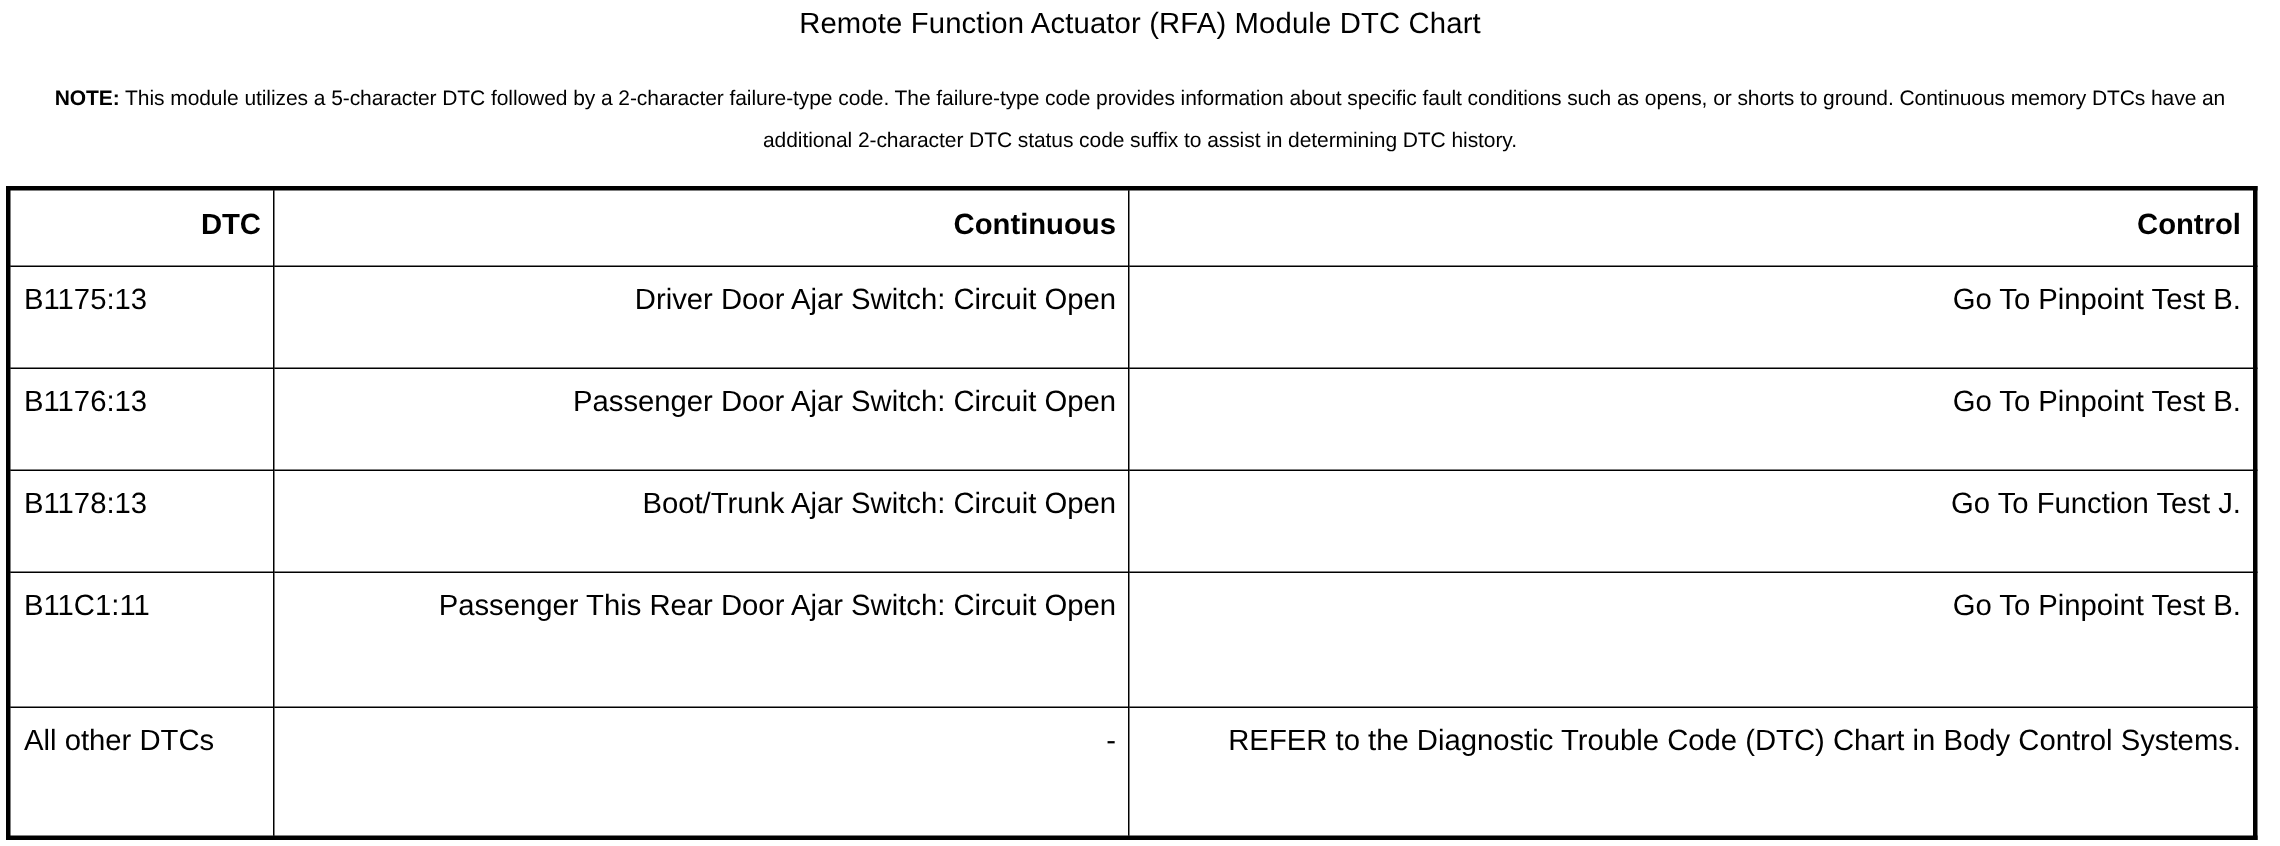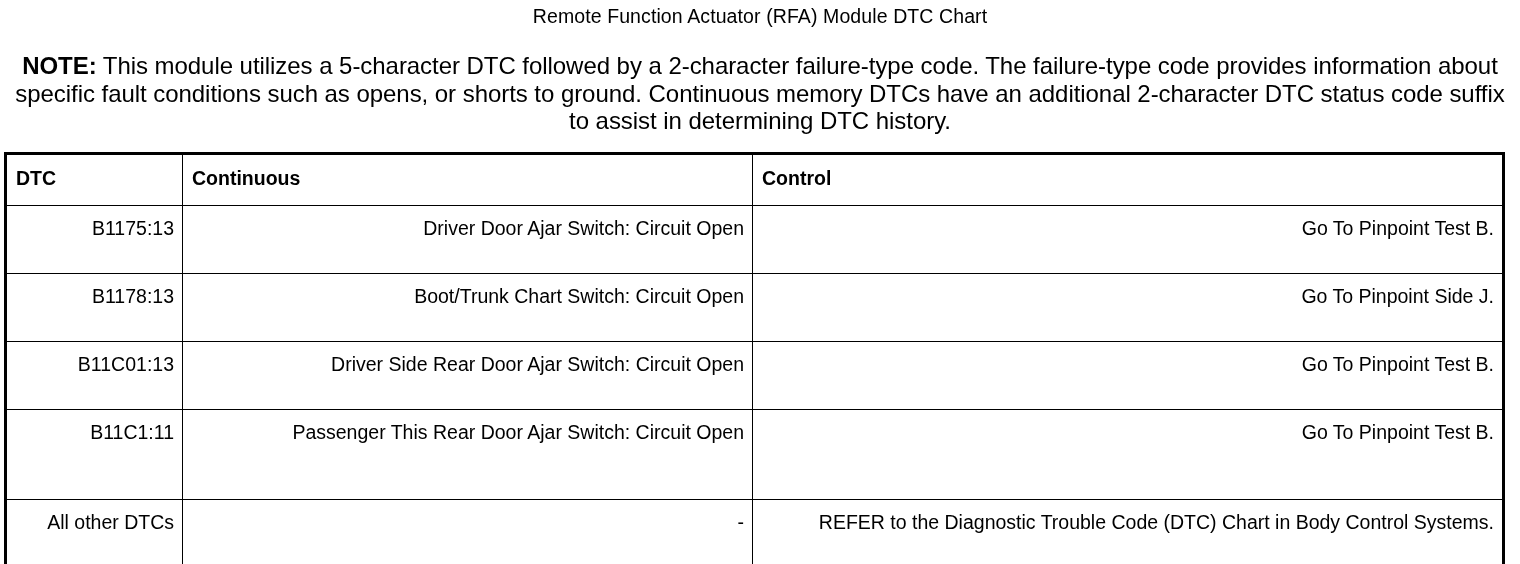--- a/index.html
+++ b/index.html
@@ -23,21 +23,21 @@
   .doc-title {
     text-align: center;
     font-size: 19.5px;
     line-height: 27px;
     padding-top: 3px;
     font-weight: normal;
     letter-spacing: 0.1px;
   }
   .note-block {
     text-align: center;
-    font-size: 24px;
+    font-size: 14px;
     line-height: 27.5px;
     padding: 22px 12px 0 12px;
     letter-spacing: -0.05px;
   }
   .note-label {
     font-weight: bold;
   }
   .table-wrap {
     padding: 0 18px 0 4px;
     margin-top: 17px;
@@ -56,27 +56,27 @@
   table.dtc-table td {
     border: 1.5px solid #000000;
     font-size: 19.5px;
     line-height: 26px;
     vertical-align: top;
     padding: 9px 8px 9px 9px;
     font-weight: normal;
   }
   table.dtc-table thead th {
     font-weight: bold;
-    text-align: left;
+    text-align: right;
     height: 30px;
     padding-top: 10px;
     padding-bottom: 10px;
   }
   td.cell-dtc {
-    text-align: right;
+    text-align: left;
   }
   td.cell-desc, td.cell-act {
     text-align: right;
   }
   tr.row-tall td { height: 49px; }
   tr.row-r5 td { height: 71px; }
   tr.row-r6 td { height: 67px; }
 </style>
 </head>
 <body>
@@ -101,28 +101,28 @@
           <th>Control</th>
         </tr>
       </thead>
       <tbody>
         <tr class="row-tall">
           <td class="cell-dtc">B1175:13</td>
           <td class="cell-desc">Driver Door Ajar Switch: Circuit Open</td>
           <td class="cell-act">Go To Pinpoint Test B.</td>
         </tr>
         <tr class="row-tall">
-          <td class="cell-dtc">B1178:13</td>
-          <td class="cell-desc">Boot/Trunk Chart Switch: Circuit Open</td>
-          <td class="cell-act">Go To Pinpoint Side J.</td>
+          <td class="cell-dtc">B1176:13</td>
+          <td class="cell-desc">Passenger Door Ajar Switch: Circuit Open</td>
+          <td class="cell-act">Go To Pinpoint Test B.</td>
         </tr>
         <tr class="row-tall">
-          <td class="cell-dtc">B11C01:13</td>
-          <td class="cell-desc">Driver Side Rear Door Ajar Switch: Circuit Open</td>
-          <td class="cell-act">Go To Pinpoint Test B.</td>
+          <td class="cell-dtc">B1178:13</td>
+          <td class="cell-desc">Boot/Trunk Ajar Switch: Circuit Open</td>
+          <td class="cell-act">Go To Function Test J.</td>
         </tr>
         <tr class="row-r5">
           <td class="cell-dtc">B11C1:11</td>
           <td class="cell-desc">Passenger This Rear Door Ajar Switch: Circuit Open</td>
           <td class="cell-act">Go To Pinpoint Test B.</td>
         </tr>
         <tr class="row-r6">
           <td class="cell-dtc">All other DTCs</td>
           <td class="cell-desc">-</td>
           <td class="cell-act">REFER to the Diagnostic Trouble Code (DTC) Chart in Body Control Systems.</td>

